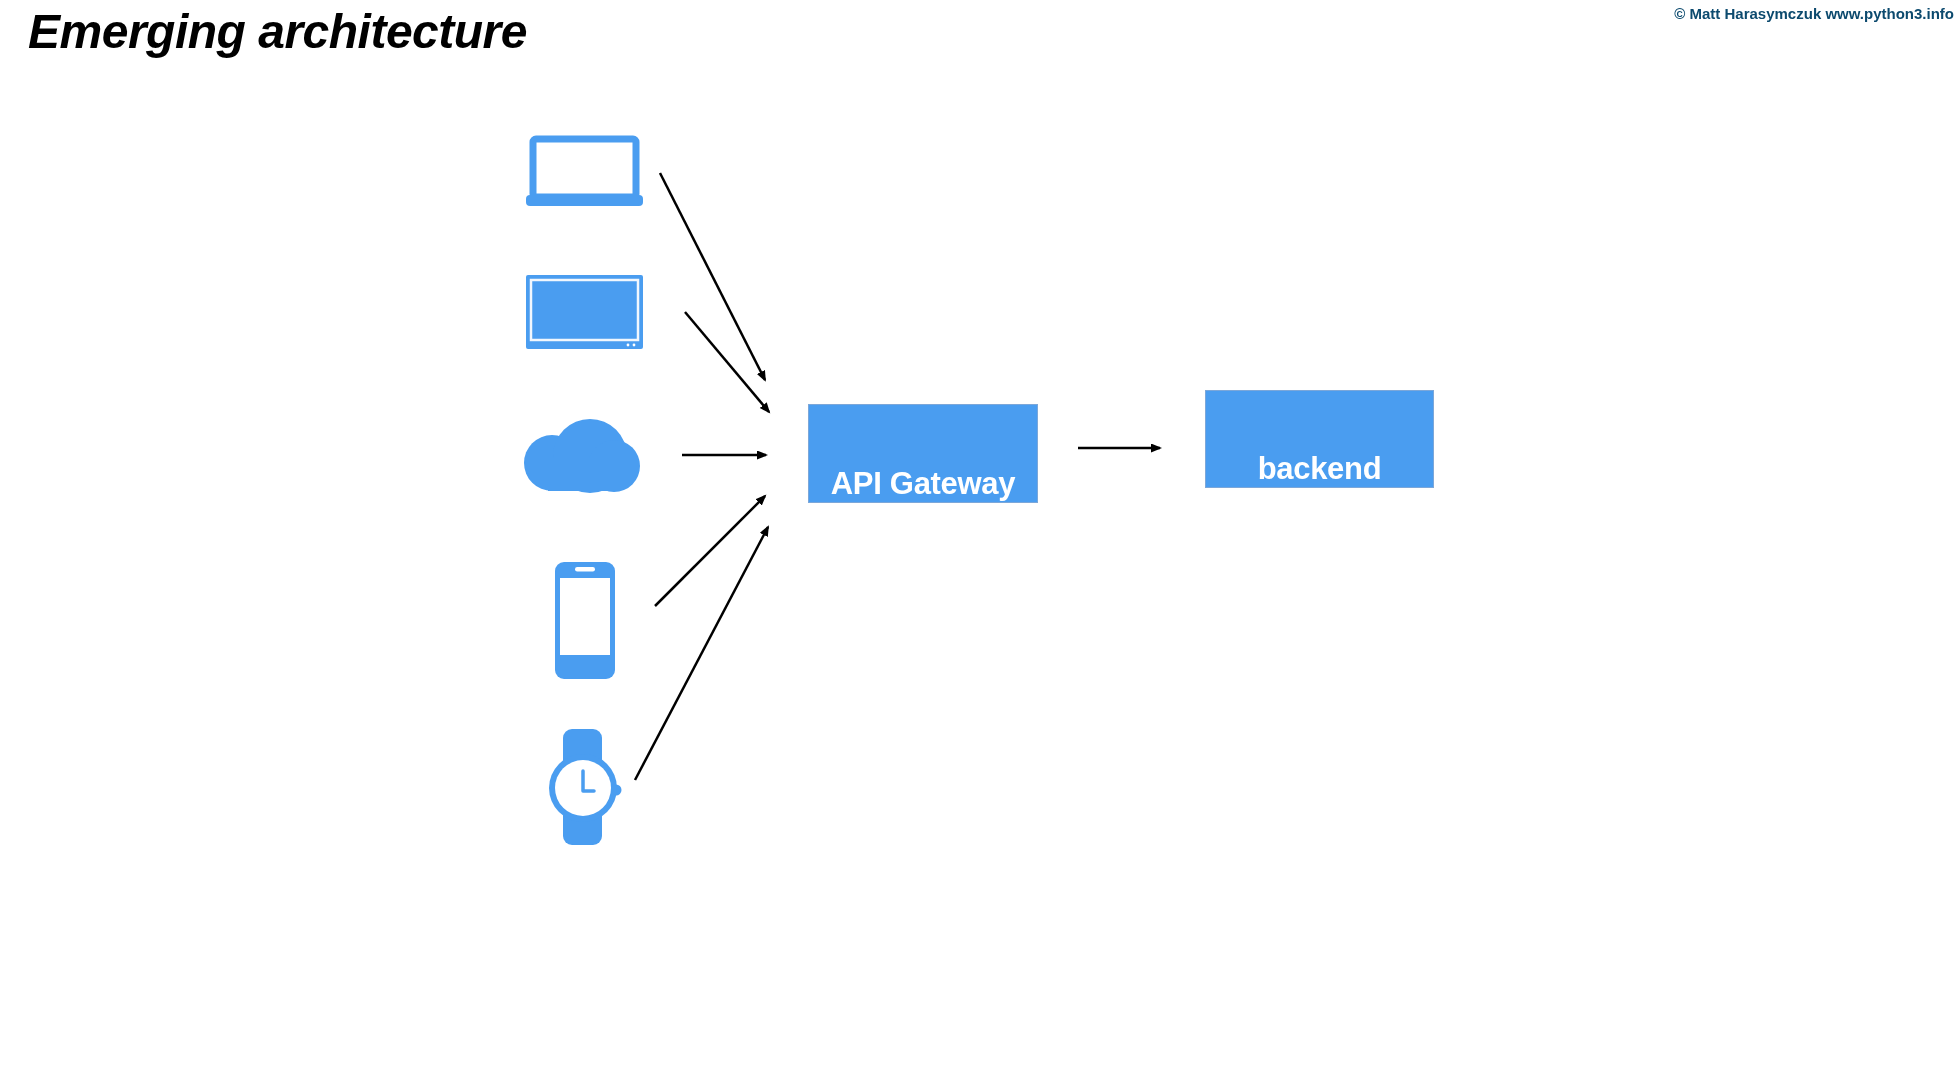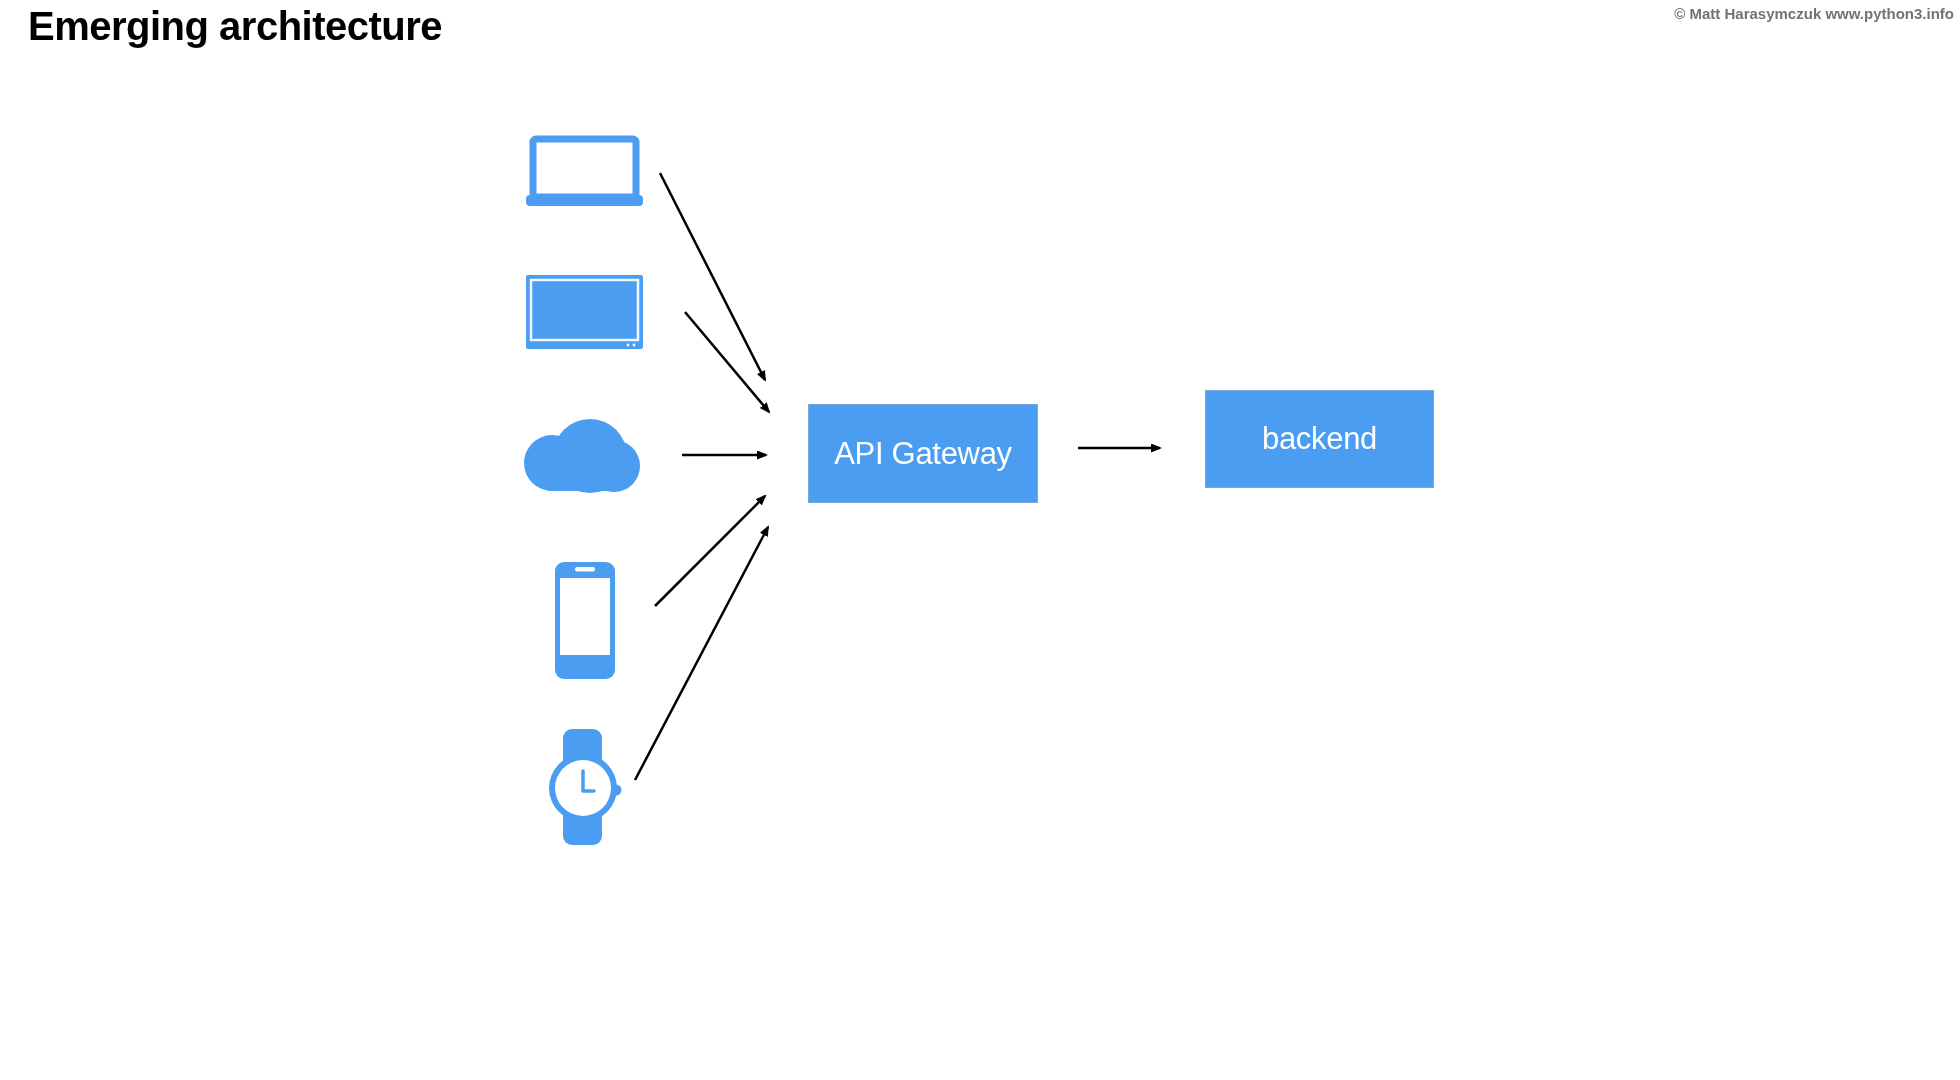--- a/index.html
+++ b/index.html
@@ -13,48 +13,49 @@
   }
   .stage {
     position: relative;
     width: 1960px;
     height: 1080px;
   }
   .page-title {
     position: absolute;
     left: 28px;
     top: 4px;
-    font-size: 40px;
+    font-size: 48px;
     font-weight: bold;
     color: #000000;
     letter-spacing: -0.5px;
     white-space: nowrap;
+    font-style: italic;
   }
   .copyright {
     position: absolute;
     right: 6px;
     top: 5px;
     font-size: 15px;
     font-weight: bold;
-    color: #737373;
+    color: #0c4a6e;
     white-space: nowrap;
   }
   .icon-svg {
     position: absolute;
   }
   .node-box {
     position: absolute;
     background: #4A9DF0;
     border: 1px solid rgba(150, 172, 205, 0.65);
     box-sizing: border-box;
     display: flex;
-    align-items: center;
+    align-items: flex-end;
     justify-content: center;
     color: #ffffff;
-    font-weight: normal;
+    font-weight: bold;
     font-size: 31px;
     letter-spacing: -0.3px;
   }
   .node-api-gateway {
     left: 808px;
     top: 404px;
     width: 230px;
     height: 99px;
   }
   .node-backend {

